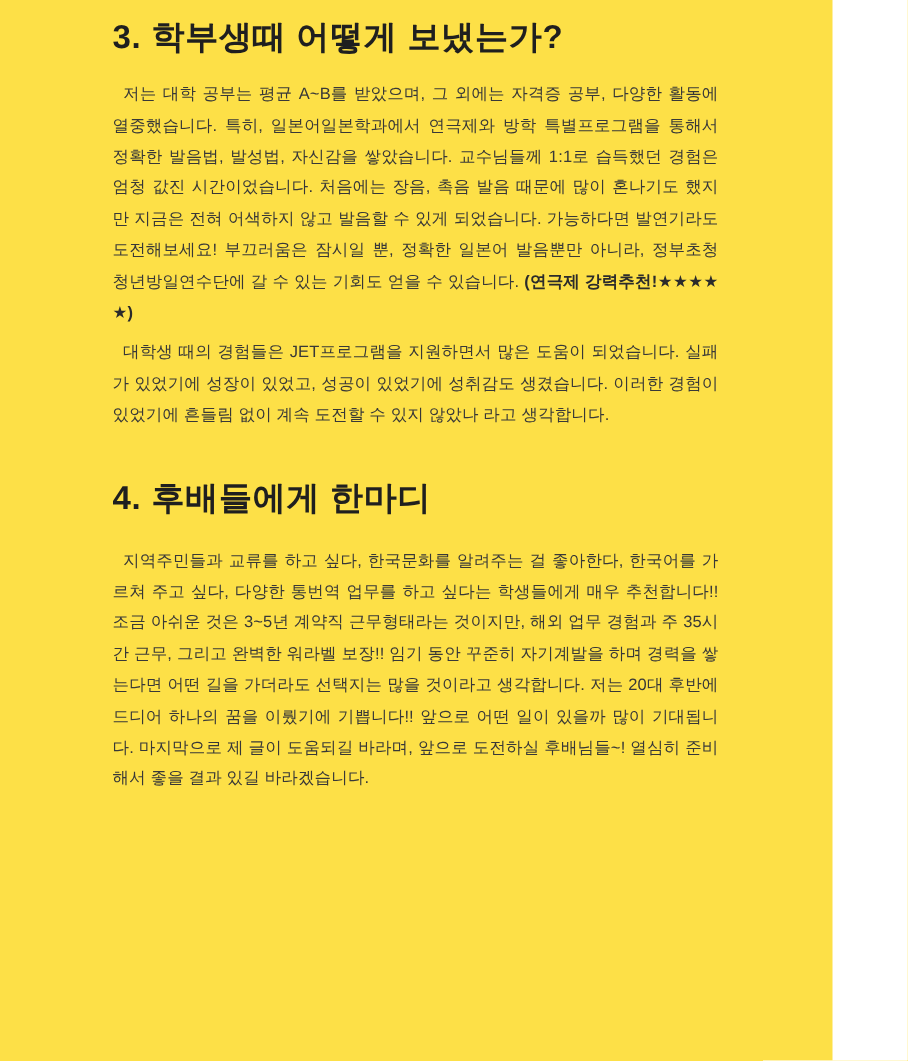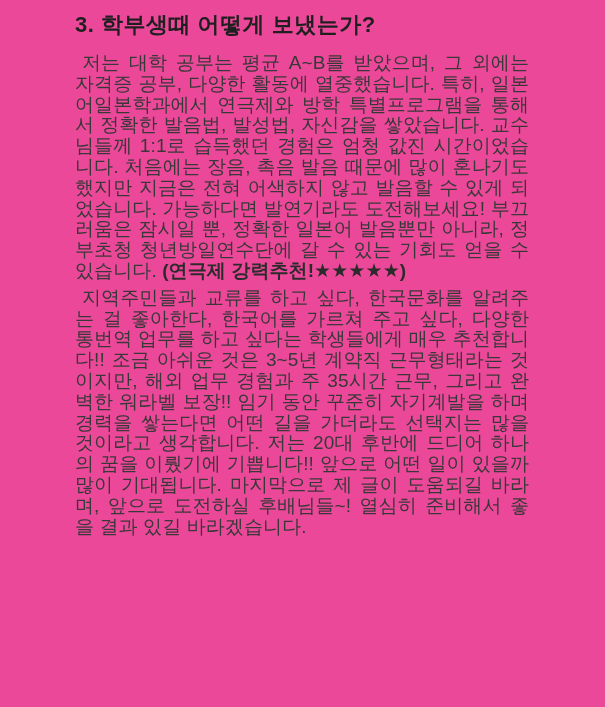--- a/index.html
+++ b/index.html
@@ -1,40 +1,40 @@
 <!DOCTYPE html>
 <html><head>
 <meta charset="utf-8">
 <style>
   html, body { margin: 0; padding: 0; background: #ffffff; }
   .page {
     position: relative;
-    width: 605px;
+    width: 555px;
     height: 707px;
     box-sizing: border-box;
     padding: 11px 76px 0 75px;
-    background: #ec4899;
+    background: #fde047;
     font-family: "Liberation Sans", "DejaVu Sans", sans-serif;
     overflow: hidden;
   }
   .section-heading {
     margin: 0 0 14px 0;
     font-size: 22px;
     font-weight: 700;
     line-height: 28px;
     color: #1f1f1f;
     letter-spacing: 0.5px;
   }
   .section-heading.second {
     margin-top: 30px;
     margin-bottom: 18px;
   }
   .body-para {
     margin: 0 0 6px 0;
-    font-size: 19px;
+    font-size: 11px;
     line-height: 20.8px;
     color: #383838;
     text-align: justify;
     text-indent: 7px;
     word-break: break-all;
     letter-spacing: 0.1px;
   }
   .bold-note {
     font-weight: 700;
     color: #2b2b2b;
@@ -43,17 +43,19 @@
 </head>
 <body>
 
 <div class="page">
 
   <h2 class="section-heading">3. 학부생때 어떻게 보냈는가?</h2>
 
   <p class="body-para"><span>저는 대학 공부는 평균 A~B를 받았으며, 그 외에는 자격증 공부, 다양한 활동에 열중했습니다. 특히, 일본어일본학과에서 연극제와 방학 특별프로그램을 통해서 정확한 발음법, 발성법, 자신감을 쌓았습니다. 교수님들께 1:1로 습득했던 경험은 엄청 값진 시간이었습니다. 처음에는 장음, 촉음 발음 때문에 많이 혼나기도 했지만 지금은 전혀 어색하지 않고 발음할 수 있게 되었습니다. 가능하다면 발연기라도 도전해보세요! 부끄러움은 잠시일 뿐, 정확한 일본어 발음뿐만 아니라, 정부초청 청년방일연수단에 갈 수 있는 기회도 얻을 수 있습니다. </span><span class="bold-note">(연극제 강력추천!★★★★★)</span></p>
 
 
+  <p class="body-para"><span>대학생 때의 경험들은 JET프로그램을 지원하면서 많은 도움이 되었습니다. 실패가 있었기에 성장이 있었고, 성공이 있었기에 성취감도 생겼습니다. 이러한 경험이 있었기에 흔들림 없이 계속 도전할 수 있지 않았나 라고 생각합니다.</span></p>
 
+  <h2 class="section-heading second">4. 후배들에게 한마디</h2>
 
   <p class="body-para"><span>지역주민들과 교류를 하고 싶다, 한국문화를 알려주는 걸 좋아한다, 한국어를 가르쳐 주고 싶다, 다양한 통번역 업무를 하고 싶다는 학생들에게 매우 추천합니다!! 조금 아쉬운 것은 3~5년 계약직 근무형태라는 것이지만, 해외 업무 경험과 주 35시간 근무, 그리고 완벽한 워라벨 보장!! 임기 동안 꾸준히 자기계발을 하며 경력을 쌓는다면 어떤 길을 가더라도 선택지는 많을 것이라고 생각합니다. 저는 20대 후반에 드디어 하나의 꿈을 이뤘기에 기쁩니다!! 앞으로 어떤 일이 있을까 많이 기대됩니다. 마지막으로 제 글이 도움되길 바라며, 앞으로 도전하실 후배님들~! 열심히 준비해서 좋을 결과 있길 바라겠습니다.</span></p>
 
 </div>
 
 </body></html>

